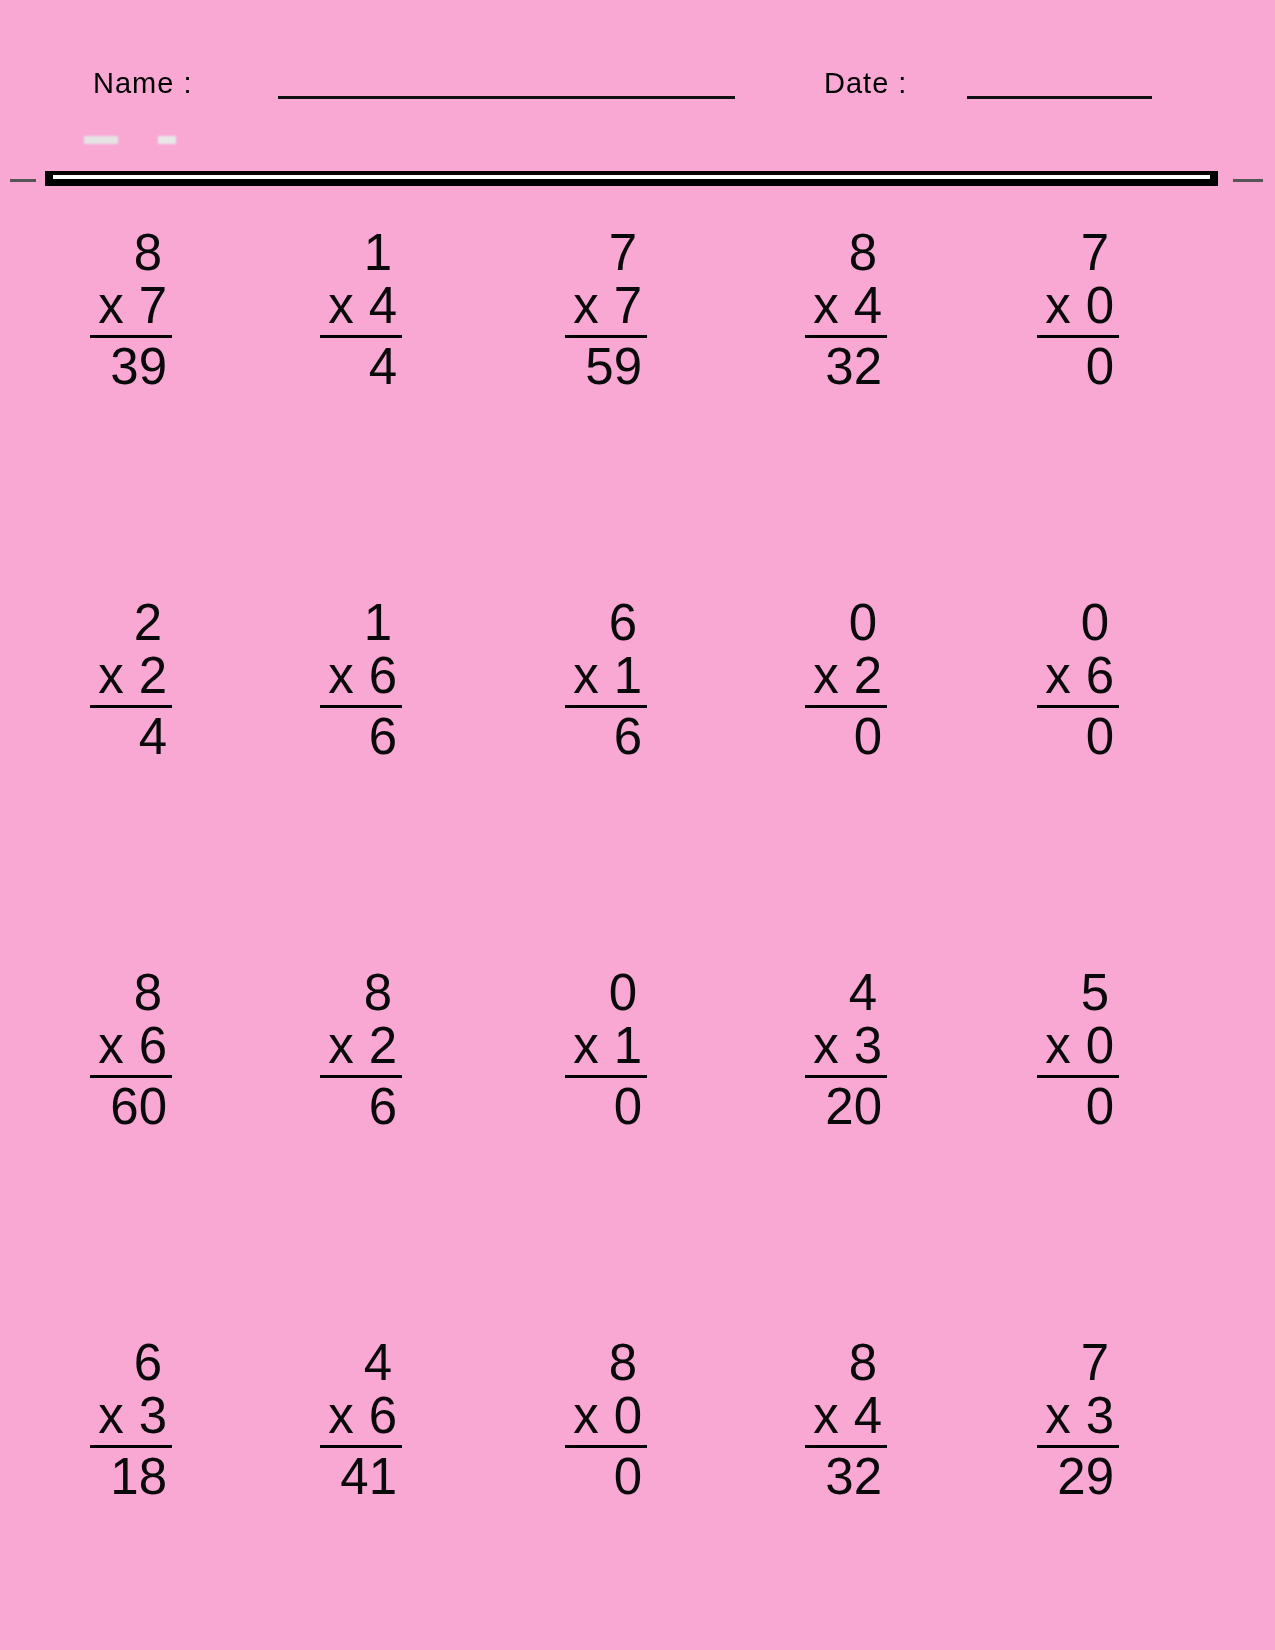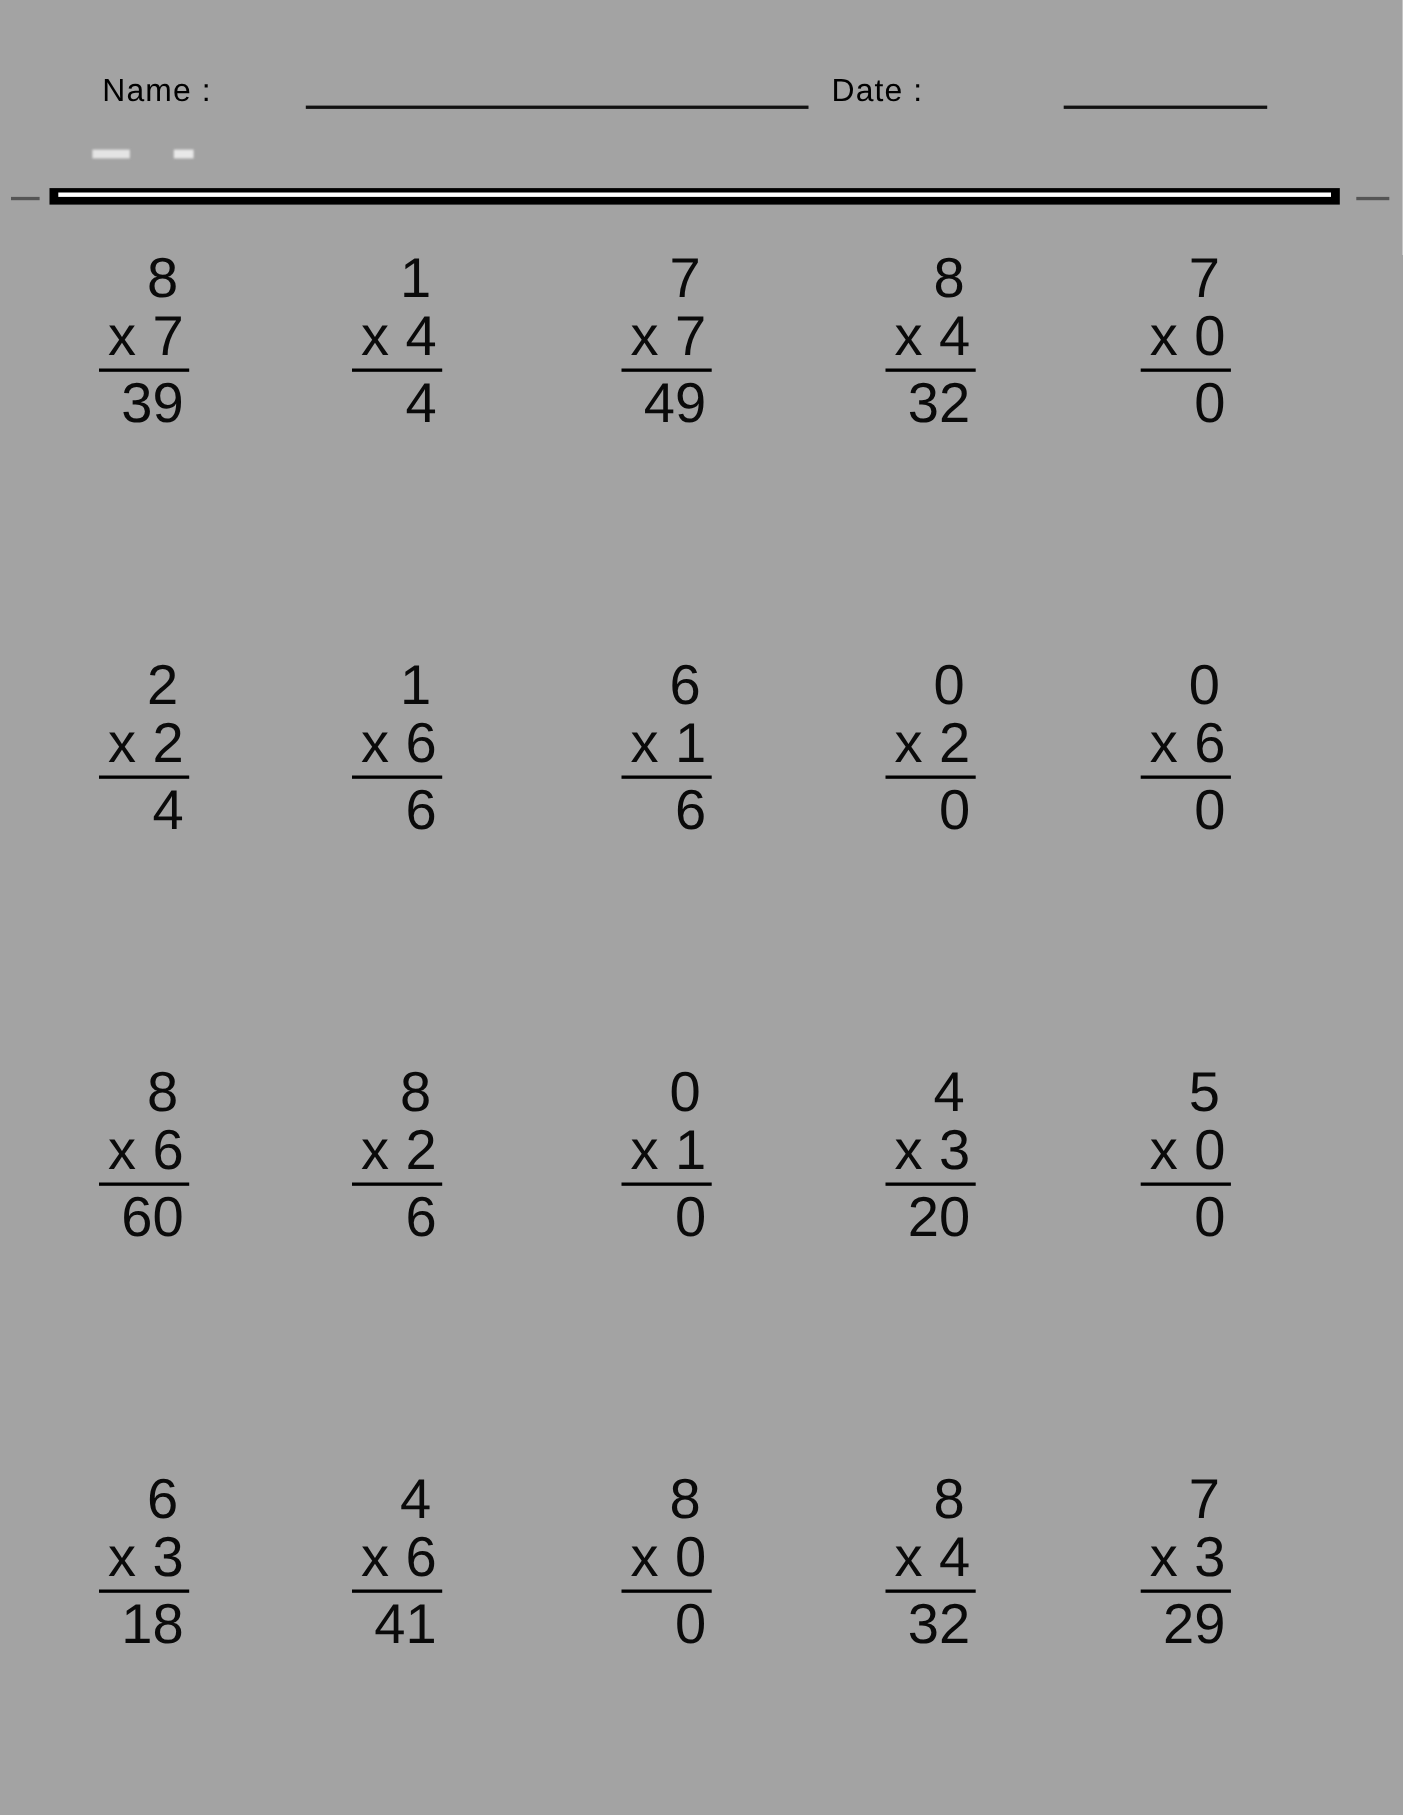--- a/index.html
+++ b/index.html
@@ -5,33 +5,33 @@
   * { box-sizing: border-box; }
   html, body { margin: 0; padding: 0; }
   body {
     width: 1275px; height: 1650px;
     background: #ffffff;
     font-family: "Liberation Sans", sans-serif;
     color: #000000;
     position: relative;
     overflow: hidden;
   }
-  .page { position: absolute; inset: 0; background: #a3a3a3; padding-left: 12px; }
+  .page { position: absolute; inset: 0; background: #f9a8d4; padding-left: 12px; }
 
   
   .name-label {
     position: absolute; left: 93px; top: 66px;
     font-size: 29px; line-height: 34px; letter-spacing: 1px;
   }
   .name-line {
     position: absolute; left: 278px; top: 96px;
     width: 457px; height: 3px; background: #111;
   }
   .date-label {
-    position: absolute; left: 756px; top: 66px;
+    position: absolute; left: 824px; top: 66px;
     font-size: 29px; line-height: 34px; letter-spacing: 1px;
   }
   .date-line {
     position: absolute; left: 967px; top: 96px;
     width: 185px; height: 3px; background: #111;
   }
 
   
   .smudge-a {
     position: absolute; left: 84px; top: 136px;
@@ -118,21 +118,21 @@
       <div class="p-answer">4</div>
     </div>
 
     <div class="problem">
       <div class="p-top">7</div>
       <div class="p-bottom">
           <span>x</span>
           <span>7</span>
         </div>
       <div class="p-rule"></div>
-      <div class="p-answer">49</div>
+      <div class="p-answer">59</div>
     </div>
 
     <div class="problem">
       <div class="p-top">8</div>
       <div class="p-bottom">
           <span>x</span>
           <span>4</span>
         </div>
       <div class="p-rule"></div>
       <div class="p-answer">32</div>

